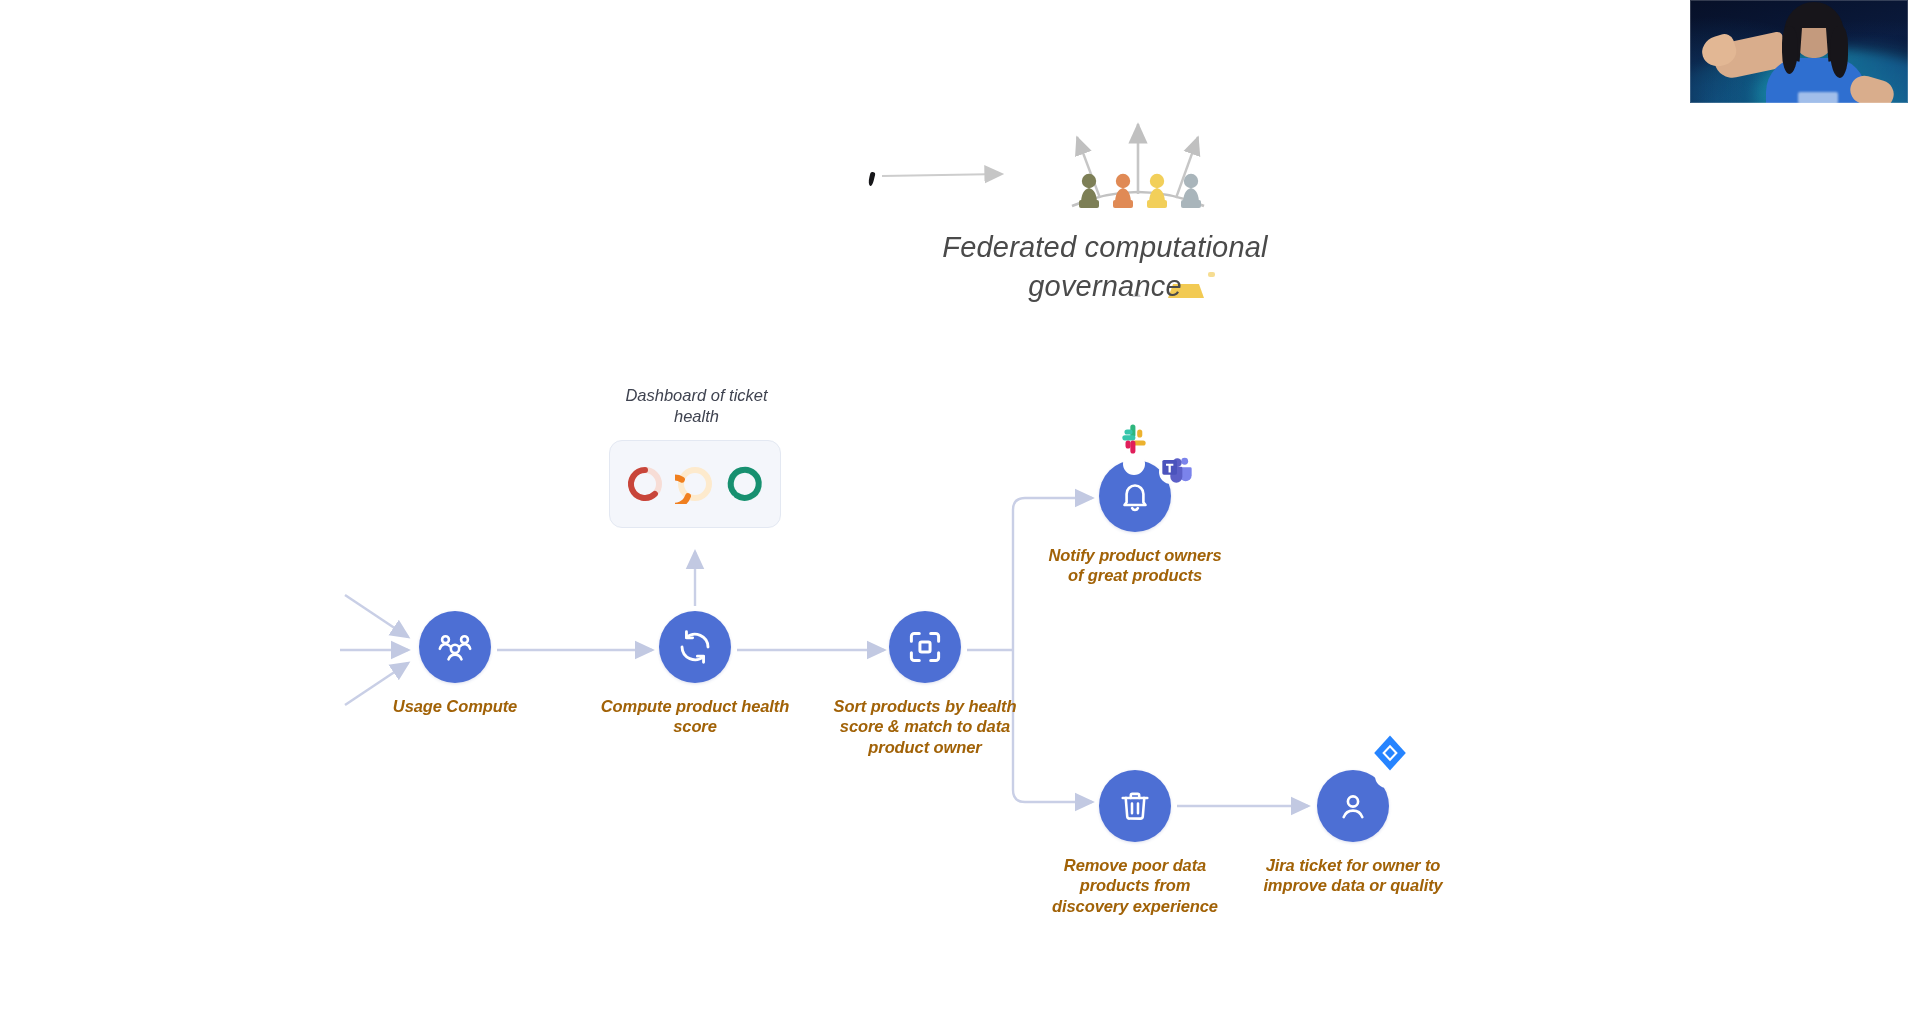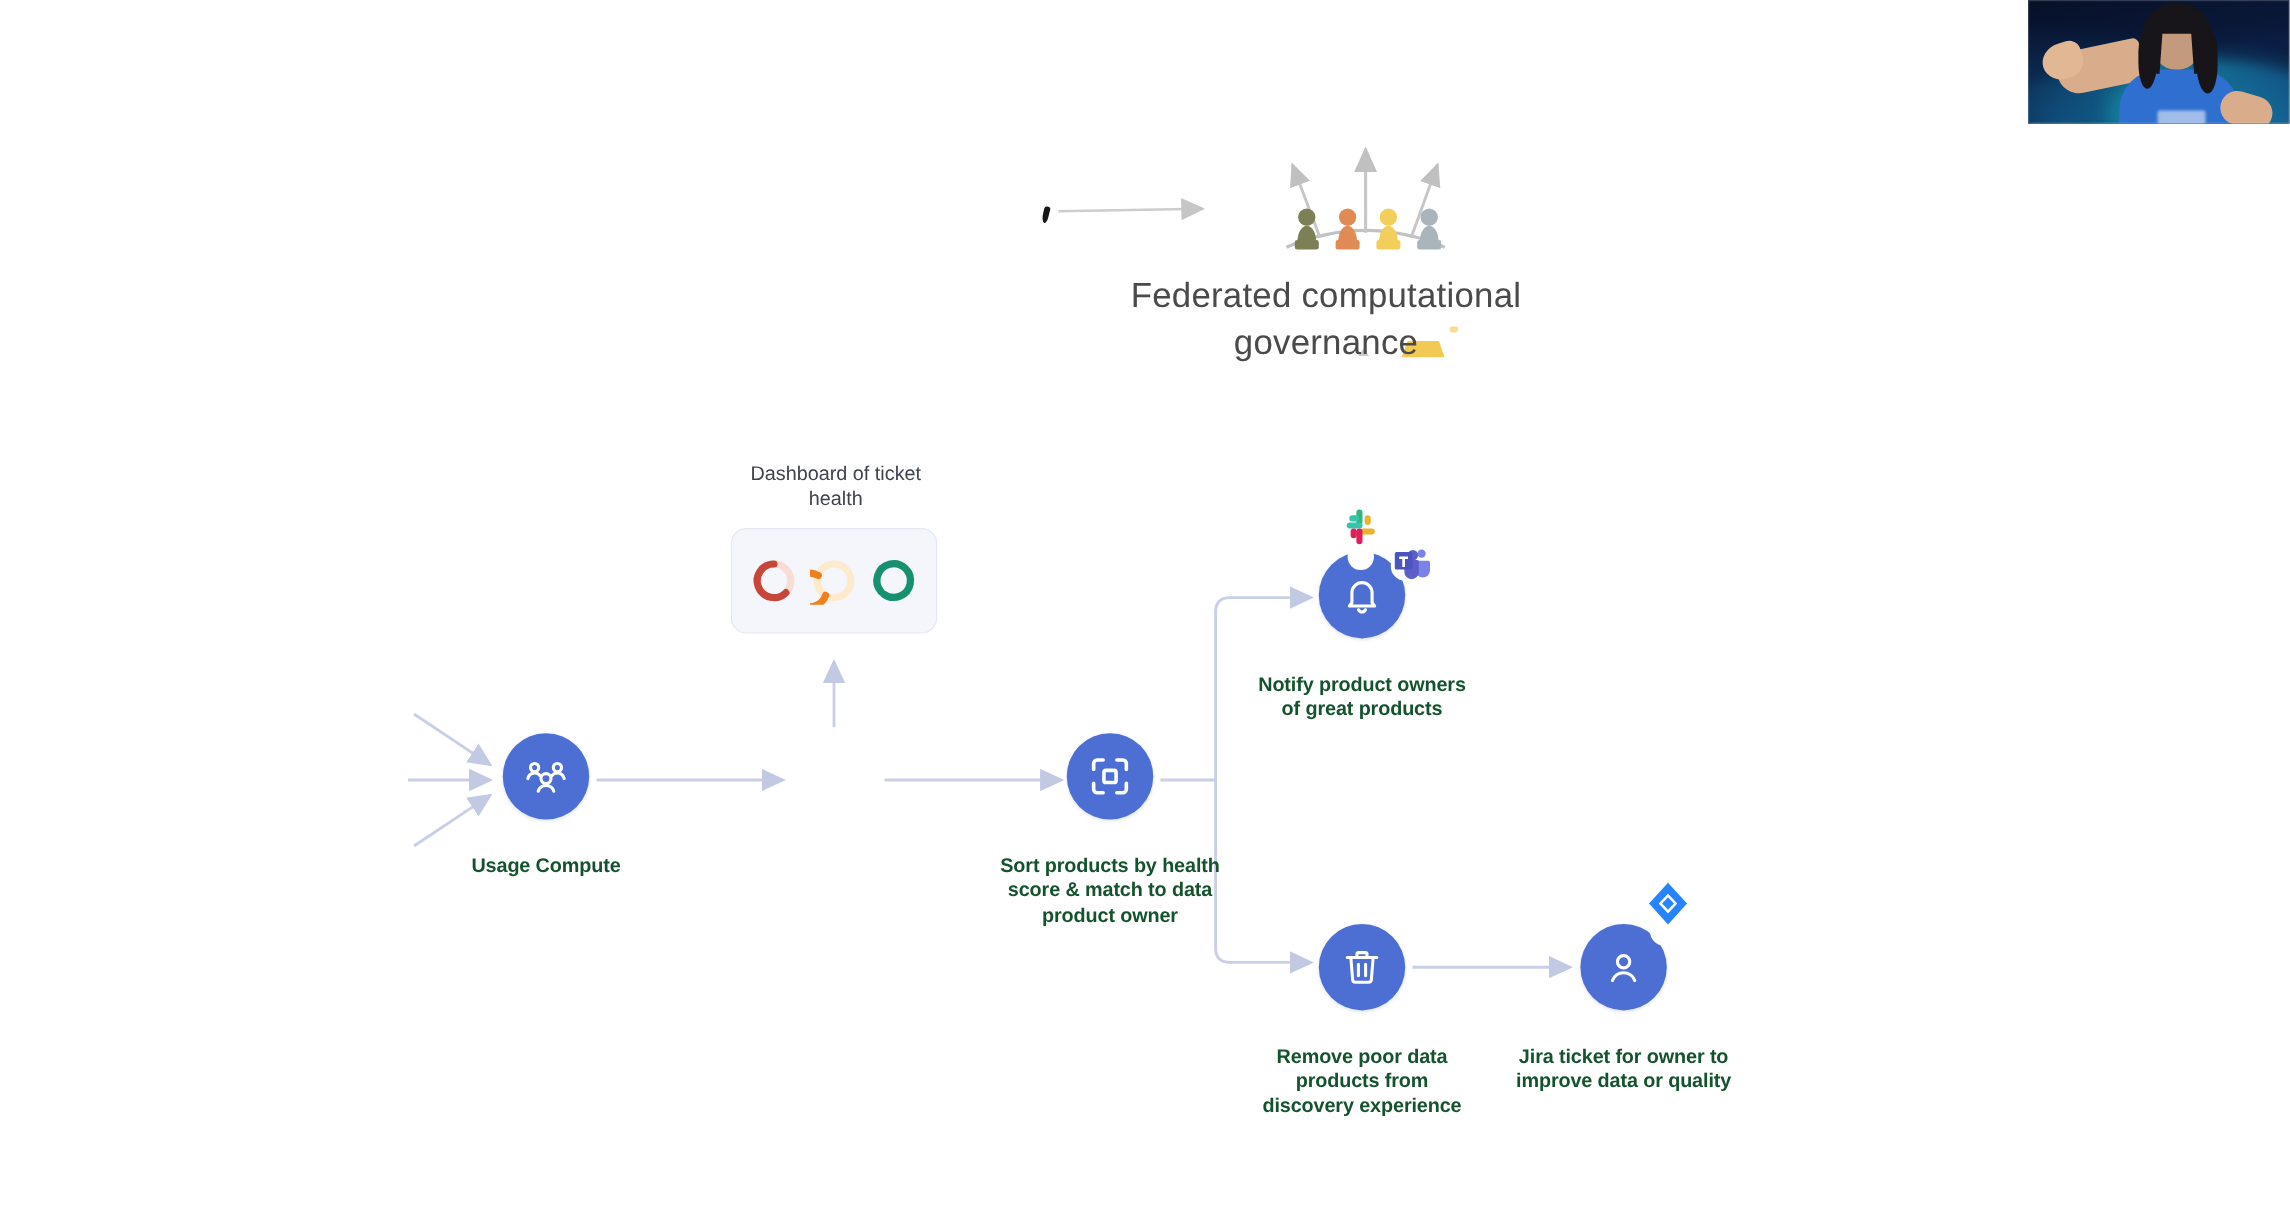--- a/index.html
+++ b/index.html
@@ -13,20 +13,21 @@
     position: relative;
     overflow: hidden;
     font-family: "Liberation Sans", sans-serif;
   }
 
   
   #slide {
     position: absolute;
     inset: 0;
     background: #ffffff;
+    font-style: italic;
   }
 
   .svg-layer {
     position: absolute;
     left: 0;
     top: 0;
     width: 1908px;
     height: 1022px;
     pointer-events: none;
   }
@@ -60,24 +61,24 @@
     border-radius: 50%;
     background: #4d6fd4;
     display: flex;
     align-items: center;
     justify-content: center;
     box-shadow: 0 1px 3px rgba(60,80,160,0.18);
     position: relative;
   }
   .node-circle svg { display: block; }
   .node-label {
-    margin-top: 29px;
+    margin-top: 13px;
     font-size: 16.5px;
     line-height: 1.23;
-    color: #14532d;
+    color: #a16207;
     font-weight: 600;
     font-family: "Liberation Sans", sans-serif;
     letter-spacing: -0.1px;
   }
 
   
   .badge {
     position: absolute;
     pointer-events: none;
   }
@@ -397,20 +398,31 @@
         <path d="M8.1 19.4a4.1 4.1 0 0 1 7.8 0"></path>
         <circle cx="6.3" cy="7.6" r="2.05"></circle>
         <path d="M2.9 13.1a3.5 3.5 0 0 1 6.2-1.4"></path>
         <circle cx="17.7" cy="7.6" r="2.05"></circle>
         <path d="M21.1 13.1a3.5 3.5 0 0 0-6.2-1.4"></path>
       </svg>
     </div>
     <div class="node-label">Usage Compute</div>
   </div>
 
+  <div class="node" style="left:695px; top:611px;">
+    <div class="node-circle">
+      <svg width="38" height="38" viewBox="0 0 24 24" fill="none" stroke="#ffffff" stroke-width="1.8" stroke-linecap="round" stroke-linejoin="round">
+        <path d="M20.2 12a8.2 8.2 0 0 0-13.6-6"></path>
+        <path d="M3.8 12a8.2 8.2 0 0 0 13.6 6"></path>
+        <polyline points="6.6 2.3 6.6 6.2 10.5 6.2"></polyline>
+        <polyline points="17.4 21.7 17.4 17.8 13.5 17.8"></polyline>
+      </svg>
+    </div>
+    <div class="node-label">Compute product health score</div>
+  </div>
 
   <div class="node" style="left:925px; top:611px;">
     <div class="node-circle">
       <svg width="38" height="38" viewBox="0 0 24 24" fill="none" stroke="#ffffff" stroke-width="1.9" stroke-linecap="round" stroke-linejoin="round">
           <path d="M3.4 8.4V5.2a1.8 1.8 0 0 1 1.8-1.8h3.2"></path>
           <path d="M15.6 3.4h3.2a1.8 1.8 0 0 1 1.8 1.8v3.2"></path>
           <path d="M20.6 15.6v3.2a1.8 1.8 0 0 1-1.8 1.8h-3.2"></path>
           <path d="M8.4 20.6H5.2a1.8 1.8 0 0 1-1.8-1.8v-3.2"></path>
           <rect x="8.8" y="8.8" width="6.4" height="6.4" rx="1.1"></rect>
       </svg>

